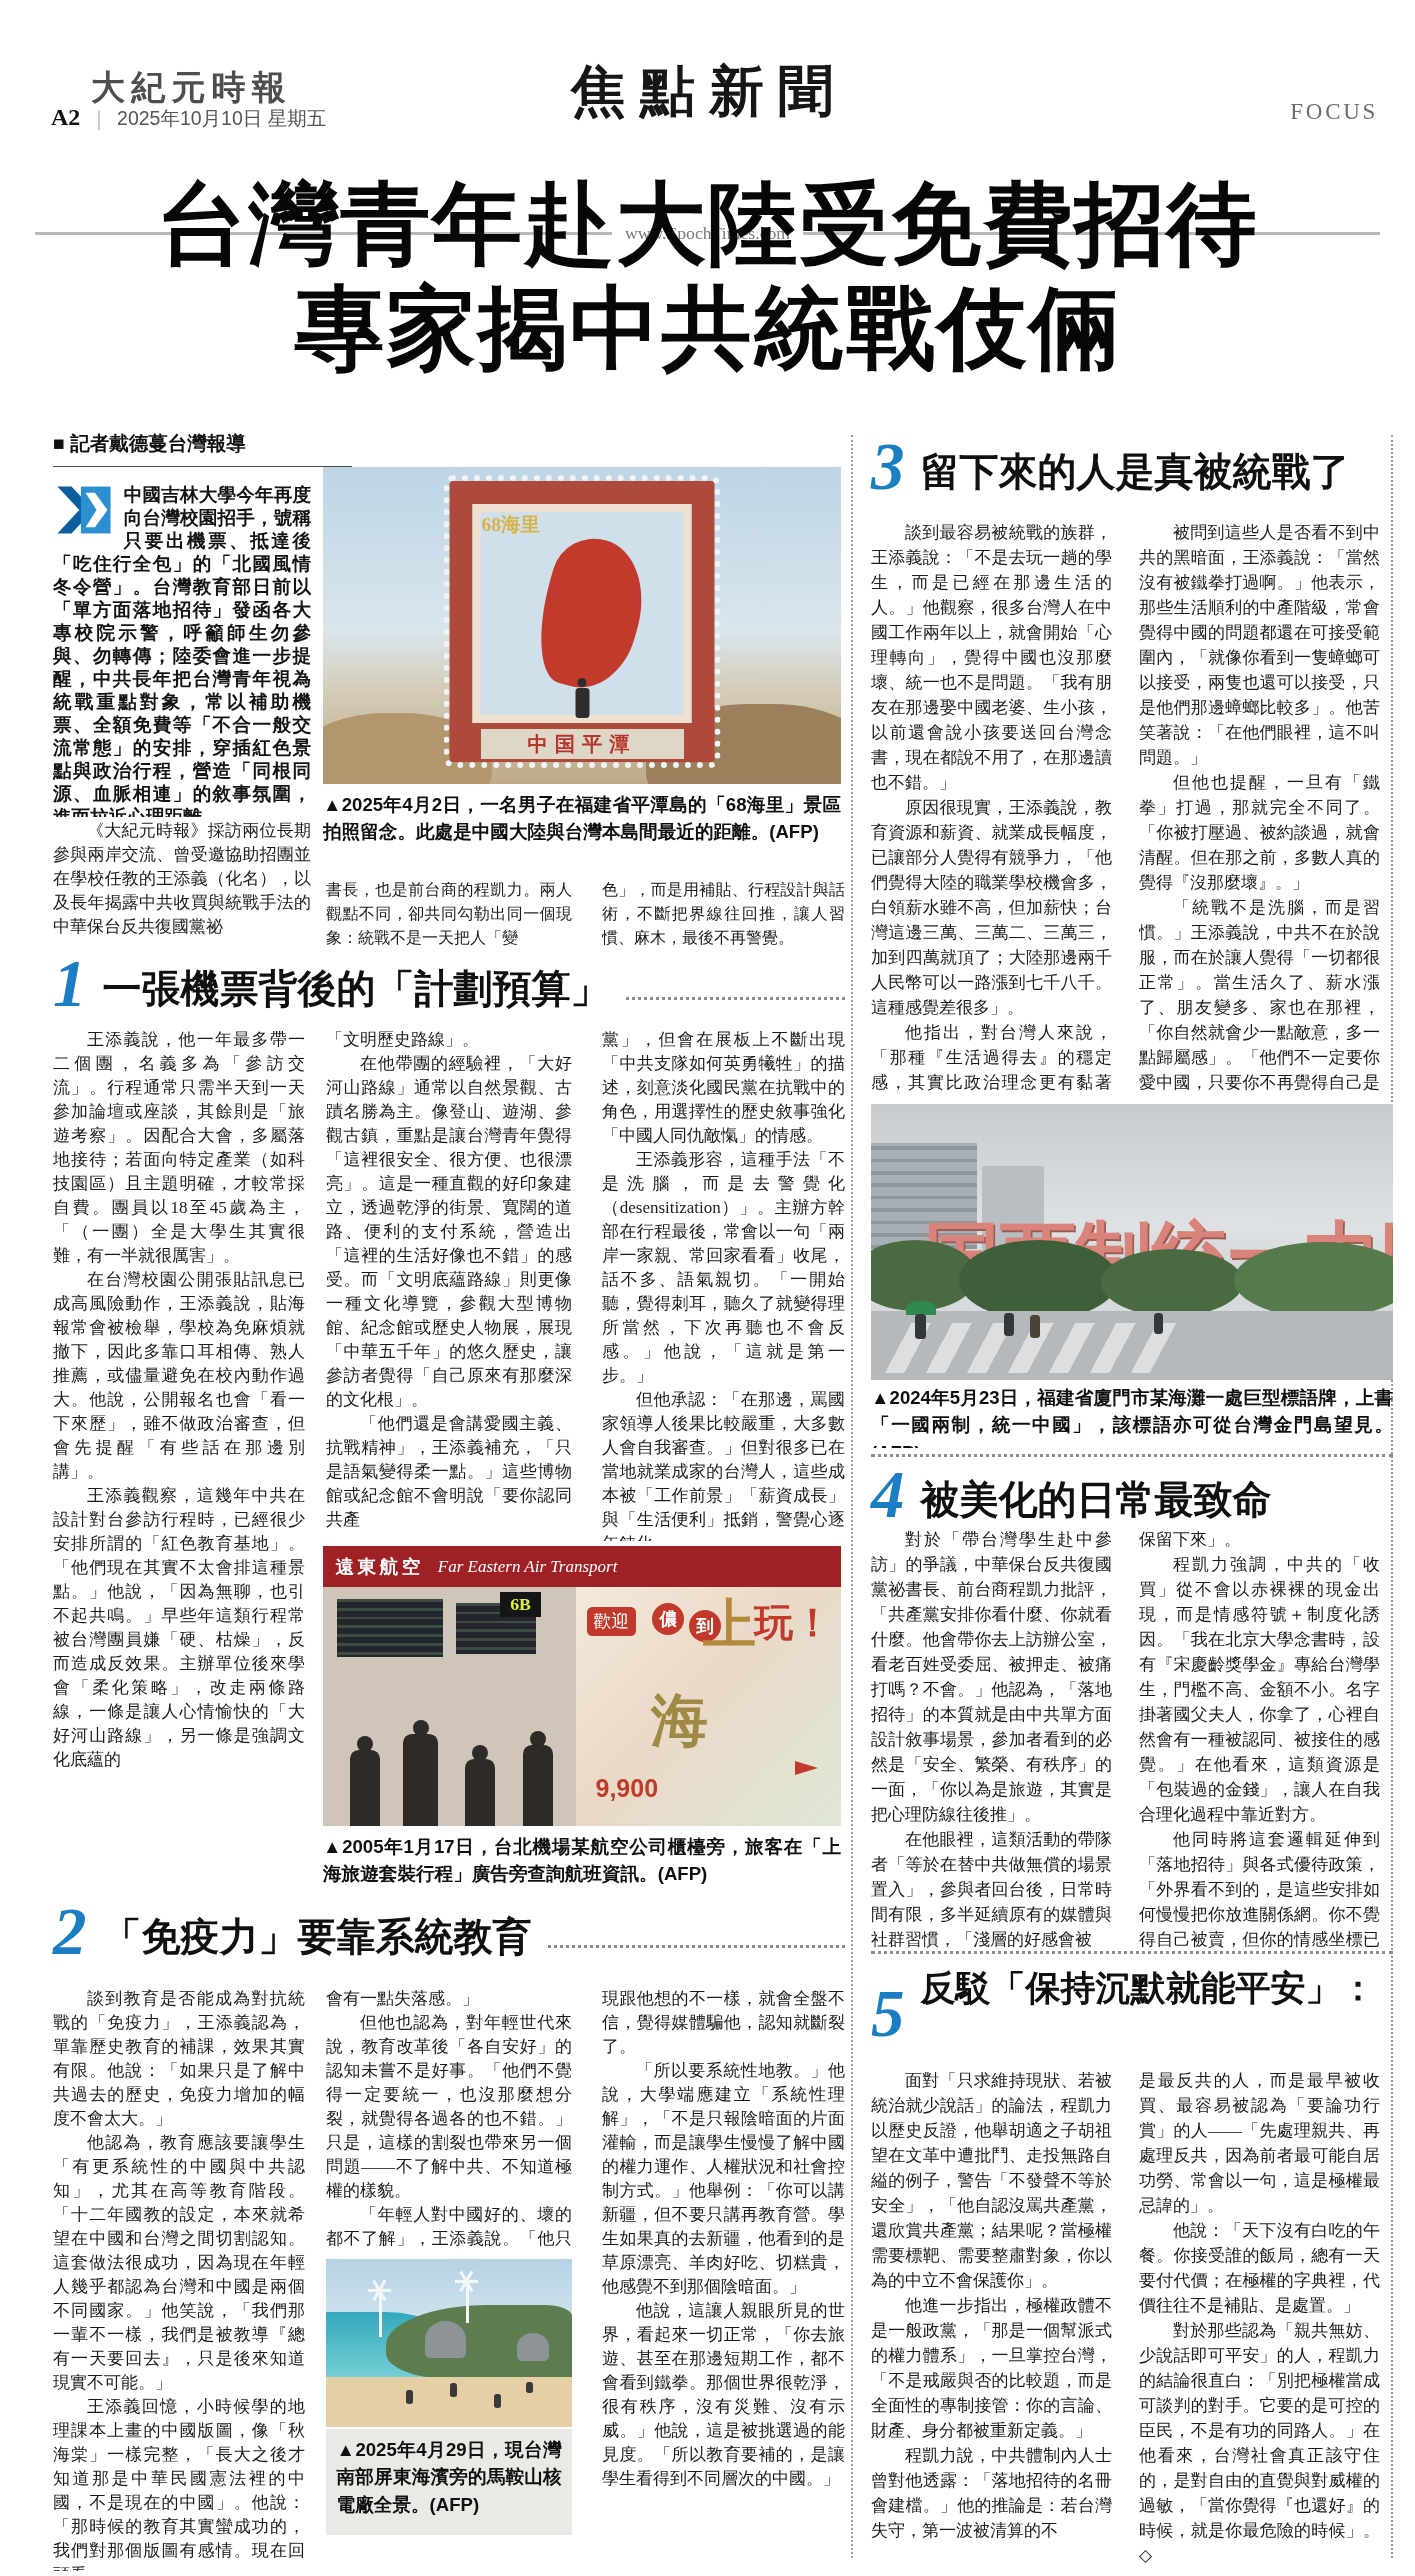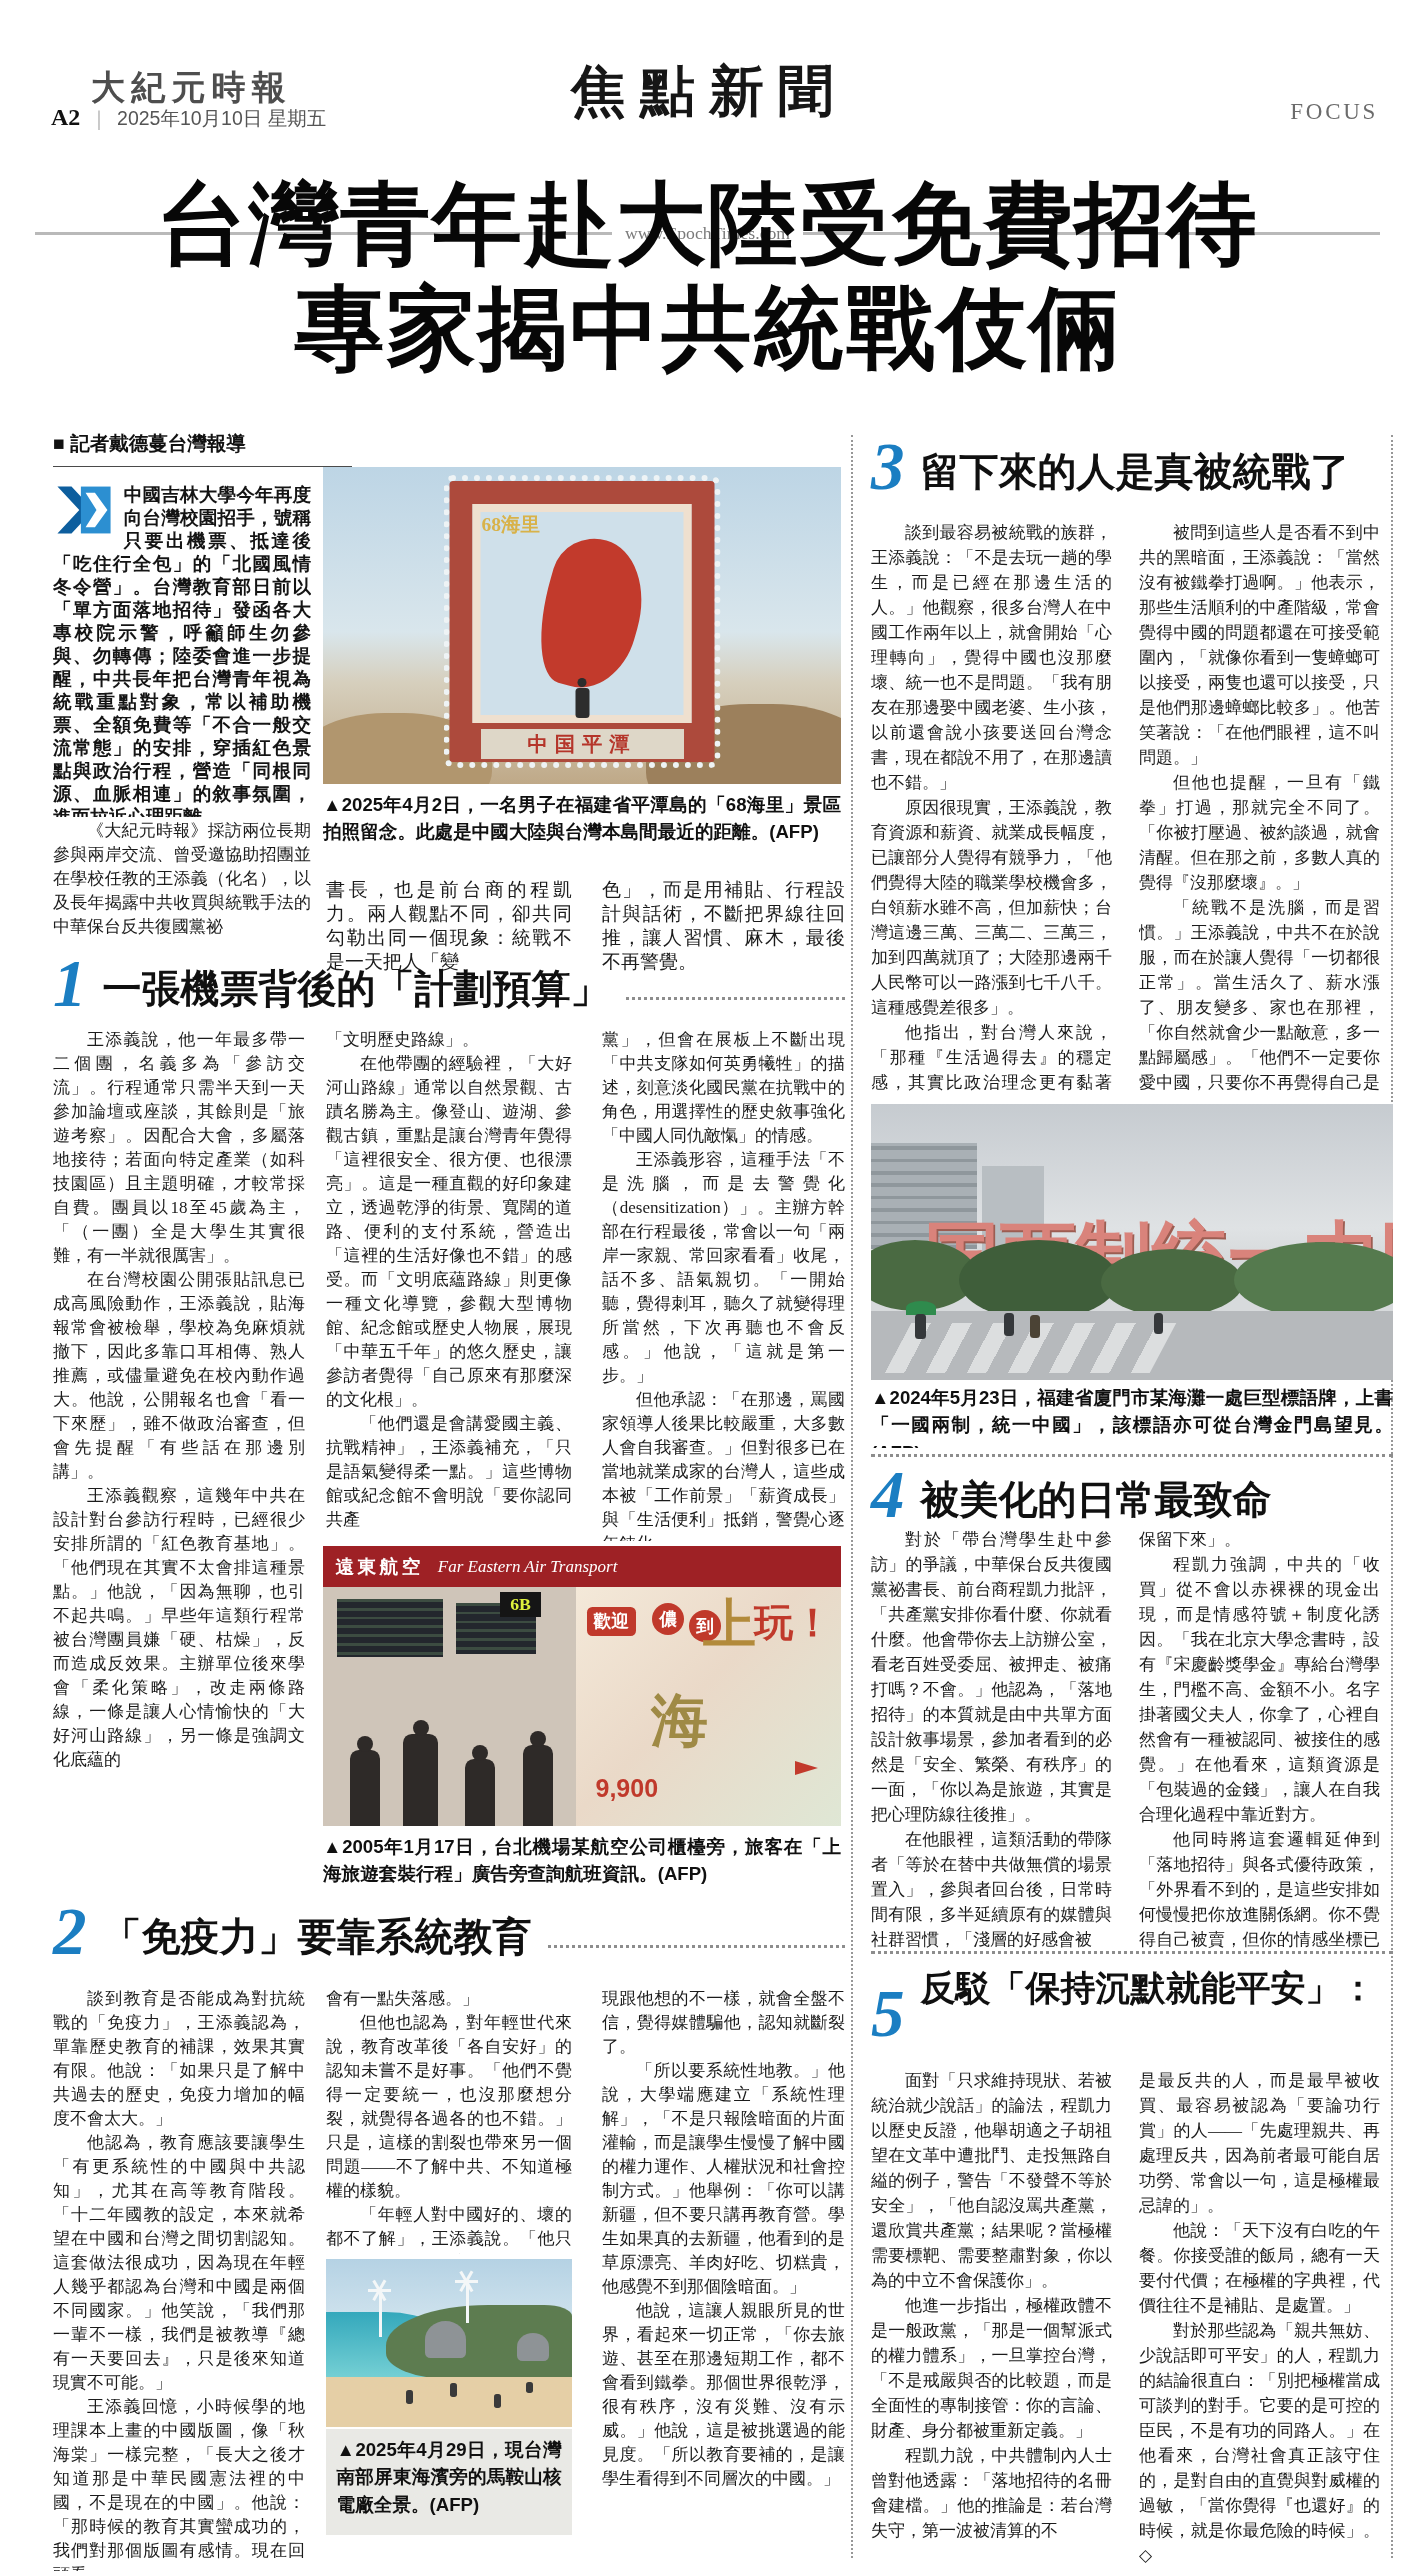--- a/index.html
+++ b/index.html
@@ -26,21 +26,21 @@
             font-size:90px;line-height:104px;letter-spacing:1.8px;}
 
   
   .byline{left:53px;top:430px;width:299px;font-size:19.5px;font-weight:bold;color:#111;
           border-bottom:1.8px solid #4a4a4a;padding-bottom:8.8px;}
   .intro{left:53px;top:483px;width:258px;height:334px;overflow:hidden;font-weight:bold;
          font-size:18.6px;line-height:23px;text-align:justify;color:#141414;}
   .introicon{float:left;width:62px;height:50px;margin:1.8px 8.8px 1.8px 0;}
   .leadp{left:53px;top:819px;width:258px;height:134px;overflow:hidden;
          font-size:17px;line-height:24px;text-align:justify;text-indent:2em;}
-  .bridge{top:878px;height:103px;overflow:hidden;font-size:19px;line-height:24px;text-align:justify;}
+  .bridge{top:878px;height:103px;overflow:hidden;font-size:16px;line-height:24px;text-align:justify;}
 
   
   .col{overflow:hidden;font-size:17px;line-height:24px;text-align:justify;color:#1b1b1b;}
   .rcol{font-size:17px;line-height:25px;}
   .col p{margin:0;text-indent:2em;}
   .col p.cont{text-indent:0;}
 
   
   .shead{display:flex;align-items:flex-end;gap:16px;}
   .snum{font-style:italic;font-weight:bold;color:#1b7ec2;font-size:67px;line-height:58px;
@@ -82,21 +82,21 @@
   .p2band{position:absolute;left:0;right:0;top:0;height:41px;background:#9e2125;color:#fff;
           display:flex;align-items:center;gap:14px;padding:0 12.4px;box-sizing:border-box;}
   .p2zh{font-weight:bold;font-size:18.6px;letter-spacing:3.5px;}
   .p2en{font-style:italic;font-size:17px;}
   .board{position:absolute;background:#23272d;
          background-image:repeating-linear-gradient(180deg,#3c4c41 0 2.7px,transparent 2.7px 8.8px);}
   .gate{position:absolute;background:#151515;color:#def23c;font-weight:900;font-size:17.7px;
         text-align:center;}
   .ad{position:absolute;right:0;top:41px;bottom:0;width:265px;
       background:linear-gradient(135deg,#f4e9d9 0%,#ead9c8 45%,#dfe7d5 100%);}
-  .adwel{position:absolute;left:10.6px;top:19.5px;background:#c0392b;color:#fff;font-weight:bold;
+  .adwel{position:absolute;left:10.6px;top:19.5px;background:#c0392b;color:#fff;font-weight:normal;
          font-size:17.7px;padding:2.7px 7px;border-radius:5.3px;}
   .adbadge{position:absolute;width:32px;height:32px;border-radius:50%;background:#c0392b;color:#fff;
            font-weight:bold;font-size:17.7px;text-align:center;line-height:32px;}
   .adsh{position:absolute;color:#b28a3b;font-weight:900;}
   .adwan{position:absolute;color:#c0392b;font-weight:900;font-size:39px;}
   .adprice{position:absolute;left:19.5px;bottom:23px;color:#c0392b;font-weight:900;font-size:25px;}
   .plane{position:absolute;right:23px;bottom:51px;width:0;height:0;border-left:23px solid #c23a2c;
          border-top:7px solid transparent;border-bottom:7px solid transparent;}
   .crowd{position:absolute;bottom:0;width:30px;background:#2e2a28;border-radius:8.8px 8.8px 0 0;}
   .crowd::before{content:"";position:absolute;left:50%;top:-14px;transform:translateX(-50%);

